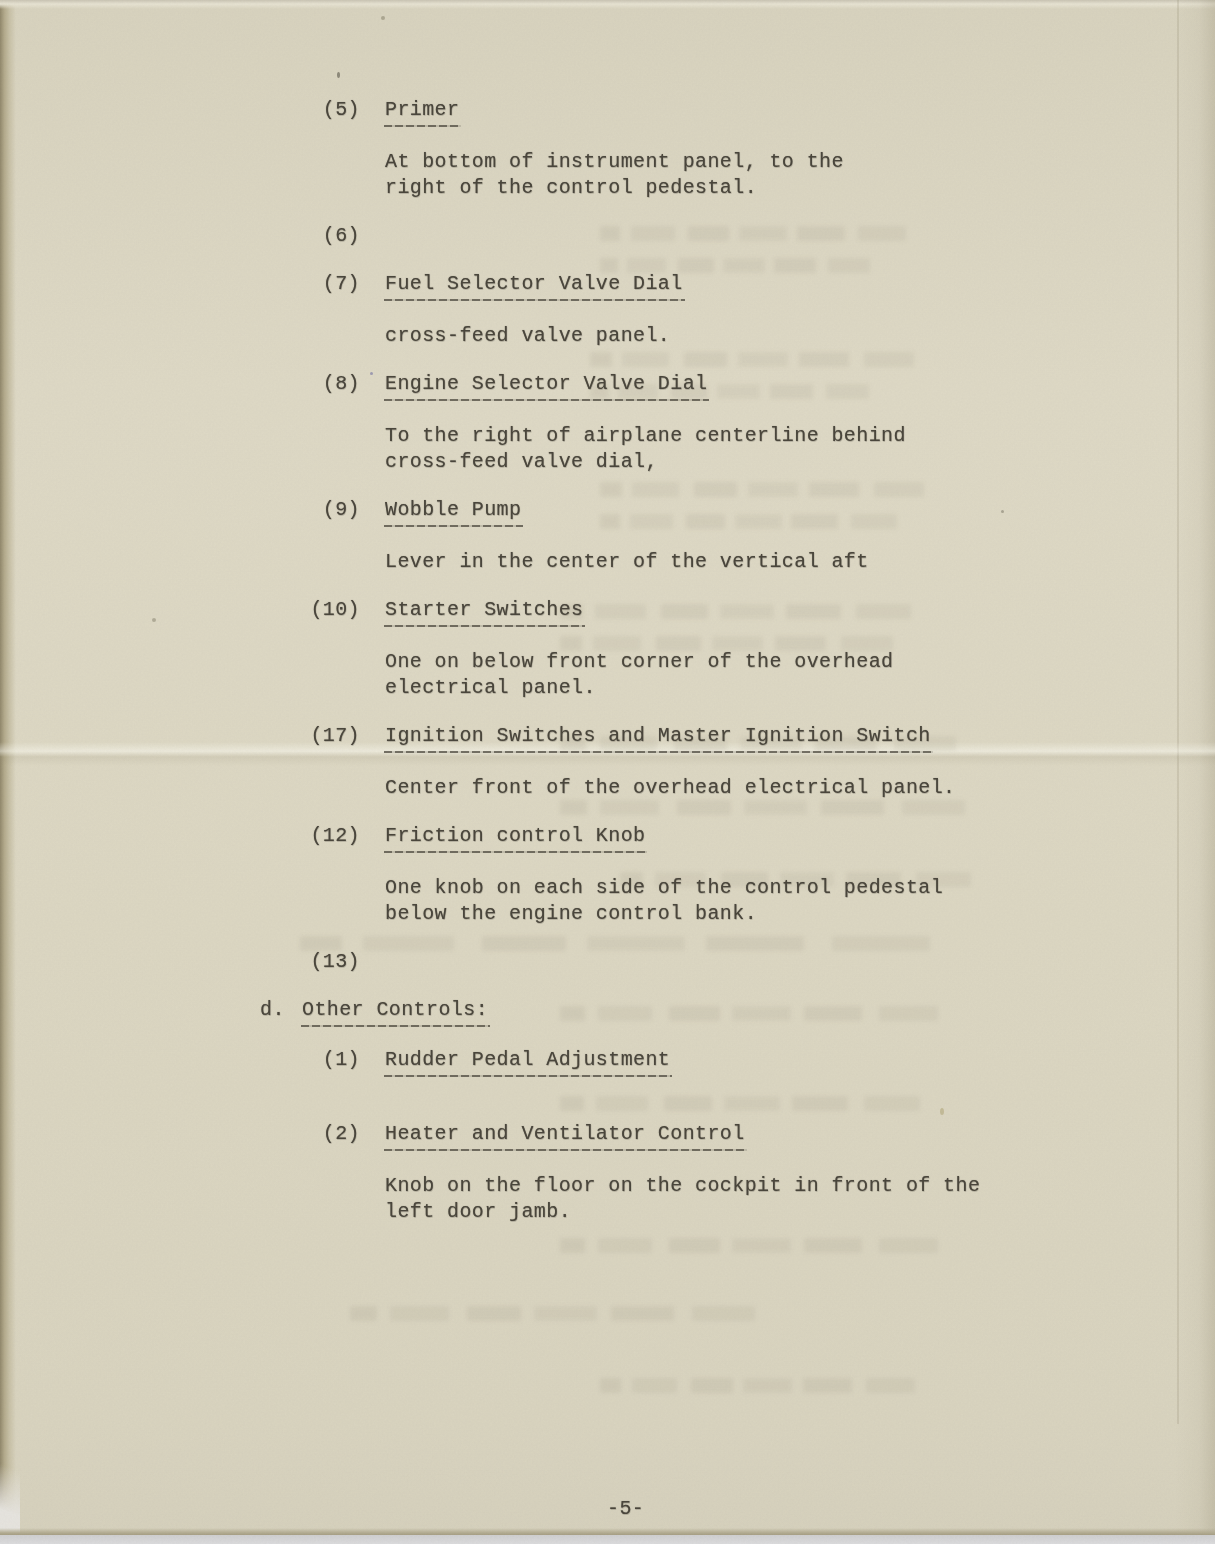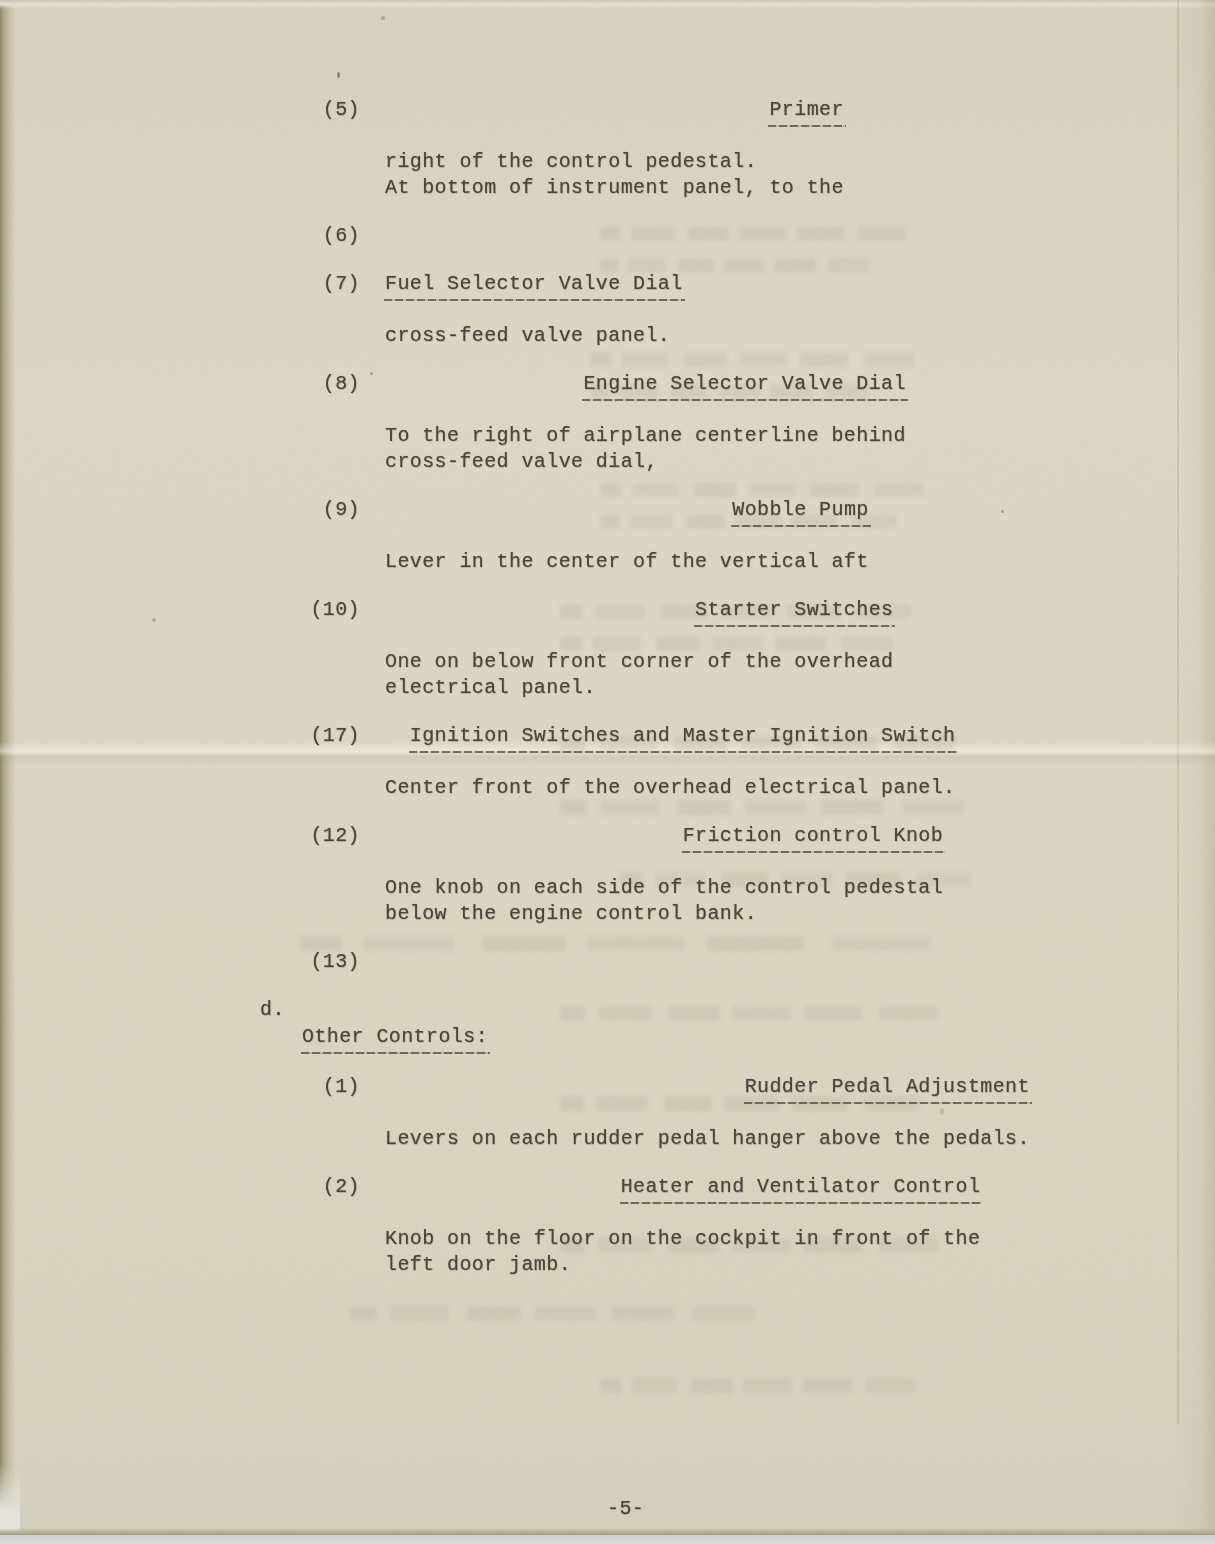--- a/index.html
+++ b/index.html
@@ -50,29 +50,29 @@
   }
   .fold-crease {
     position: absolute; left: 0; right: 0; top: 742px; height: 24px;
     background: linear-gradient(180deg, rgba(255,255,248,0) 0%, rgba(255,255,248,0.45) 38%, rgba(148,140,112,0.14) 62%, rgba(148,140,112,0) 100%);
   }
   
   .content { position: absolute; left: 0; top: 97px; width: 100%; }
   .item { display: flex; align-items: flex-start; margin-bottom: 22px; }
   .item .num { width: 62px; margin-left: 298px; text-align: right; flex: none; }
   .item .it-body { margin-left: 25px; }
-  .title-row { margin-bottom: 26px; text-align: right; }
+  .title-row { margin-bottom: 26px; }
   .u { position: relative; display: inline-block; }
   .u::after {
     content: ""; position: absolute; left: -1px; right: -2px; bottom: -4px; height: 2px;
     background: repeating-linear-gradient(90deg, rgba(70,66,56,0.72) 0 8px, rgba(70,66,56,0.18) 8px 11px);
   }
   .sec { display: flex; align-items: flex-start; margin-bottom: 24px; }
   .sec .sec-label { margin-left: 260px; width: 28px; flex: none; }
-  .sec .sec-title { margin-left: 14px; margin-top: 27px; }
+  .sec .sec-title { margin-left: 14px; }
   .page-number { position: absolute; left: 607px; top: 1496px; }
   
   .bleed {
     position: absolute; height: 15px; opacity: 0.55; filter: blur(2.2px);
     background: linear-gradient(90deg,
       rgba(125,118,96,0.20) 0 6%,  rgba(125,118,96,0)    6% 9%,
       rgba(125,118,96,0.16) 9% 22%, rgba(125,118,96,0)   22% 26%,
       rgba(125,118,96,0.19) 26% 38%, rgba(125,118,96,0)  38% 41%,
       rgba(125,118,96,0.15) 41% 55%, rgba(125,118,96,0)  55% 58%,
       rgba(125,118,96,0.18) 58% 72%, rgba(125,118,96,0)  72% 76%,
@@ -117,22 +117,22 @@
   <div class="speck" style="left:1001px; top:510px; width:3px; height:3px; background:rgba(90,85,70,0.4);"></div>
   <div class="speck" style="left:940px; top:1108px; width:4px; height:7px; background:rgba(160,148,90,0.4);"></div>
   <div class="speck" style="left:152px; top:618px; width:4px; height:4px; background:rgba(110,104,84,0.4);"></div>
 
   <div class="content ink">
 
     <div class="item">
       <div class="num">(5)</div>
       <div class="it-body">
         <div class="title-row"><span class="u">Primer</span></div>
+        <div>At bottom of instrument panel, to the</div>
         <div>right of the control pedestal.</div>
-        <div>At bottom of instrument panel, to the</div>
       </div>
     </div>
 
     <div class="item">
       <div class="num">(6)</div>
     </div>
 
     <div class="item">
       <div class="num">(7)</div>
       <div class="it-body">
@@ -190,21 +190,20 @@
 
     <div class="sec">
       <div class="sec-label">d.</div>
       <div class="sec-title"><span class="u">Other Controls:</span></div>
     </div>
 
     <div class="item">
       <div class="num">(1)</div>
       <div class="it-body">
         <div class="title-row"><span class="u">Rudder Pedal Adjustment</span></div>
-        <div>Levers on each rudder pedal hanger above the pedals.</div>
       </div>
     </div>
 
     <div class="item">
       <div class="num">(2)</div>
       <div class="it-body">
         <div class="title-row"><span class="u">Heater and Ventilator Control</span></div>
         <div>Knob on the floor on the cockpit in front of the</div>
         <div>left door jamb.</div>
       </div>

